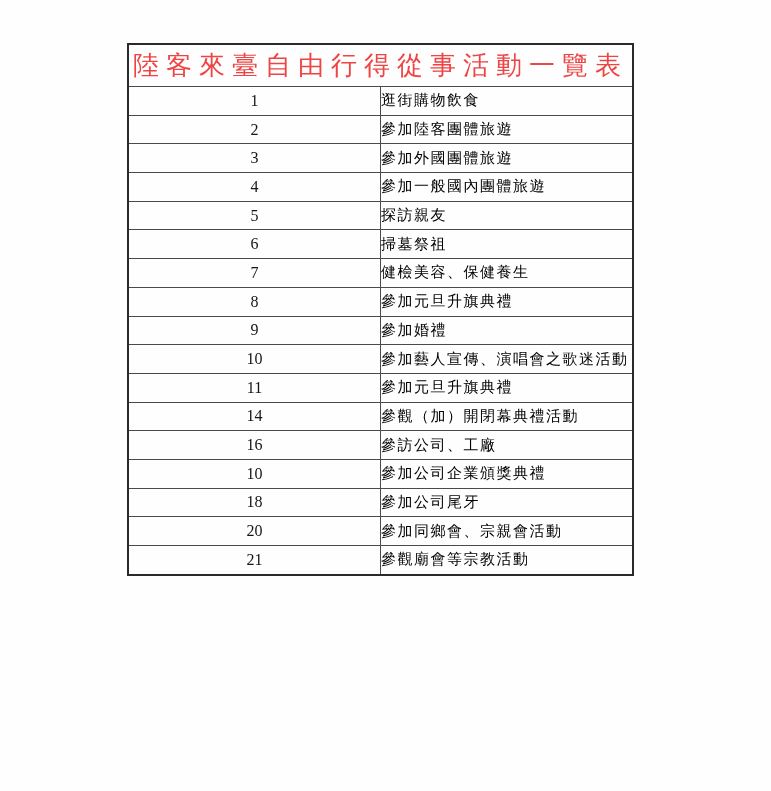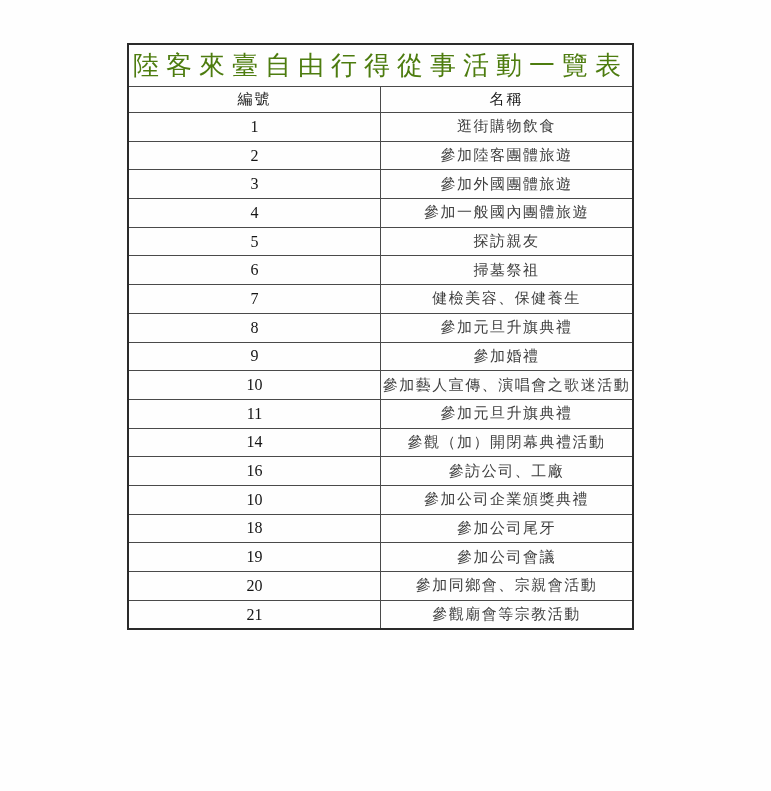--- a/index.html
+++ b/index.html
@@ -31,59 +31,55 @@
     vertical-align: middle;
     overflow: hidden;
     white-space: nowrap;
   }
   .title-cell {
     height: 41px;
     text-align: center;
     font-size: 26px;
     font-weight: 400;
     letter-spacing: 7px;
-    color: #4d7c0f;
+    color: #ef4444;
   }
   .header-row th {
     height: 25px;
     font-size: 15px;
     font-weight: 400;
     text-align: center;
     letter-spacing: 2px;
   }
   .col-num {
     width: 87px;
   }
   .row-num-cell {
     height: 27.7px;
     text-align: center;
     font-size: 16px;
     color: #151515;
   }
   .row-name-cell {
     height: 27.7px;
-    text-align: center;
+    text-align: left;
     padding-left: 5px;
     font-size: 15px;
     letter-spacing: 1.5px;
-    color: #404040;
+    color: #000000;
   }
 </style>
 </head>
 <body>
 
 <div class="page">
   <table class="doc-table">
     <thead>
       <tr>
         <th colspan="2" class="title-cell">陸客來臺自由行得從事活動一覽表</th>
-      </tr>
-      <tr class="header-row">
-        <th class="col-num">編號</th>
-        <th class="col-name">名稱</th>
       </tr>
     </thead>
     <tbody>
         <tr>
           <td class="col-num row-num-cell">1</td>
           <td class="row-name-cell">逛街購物飲食</td>
         </tr>
         <tr>
           <td class="col-num row-num-cell">2</td>
           <td class="row-name-cell">參加陸客團體旅遊</td>
@@ -134,24 +130,20 @@
         </tr>
         <tr>
           <td class="col-num row-num-cell">10</td>
           <td class="row-name-cell">參加公司企業頒獎典禮</td>
         </tr>
         <tr>
           <td class="col-num row-num-cell">18</td>
           <td class="row-name-cell">參加公司尾牙</td>
         </tr>
         <tr>
-          <td class="col-num row-num-cell">19</td>
-          <td class="row-name-cell">參加公司會議</td>
-        </tr>
-        <tr>
           <td class="col-num row-num-cell">20</td>
           <td class="row-name-cell">參加同鄉會、宗親會活動</td>
         </tr>
         <tr>
           <td class="col-num row-num-cell">21</td>
           <td class="row-name-cell">參觀廟會等宗教活動</td>
         </tr>
       </tbody>
   </table>
 </div>

